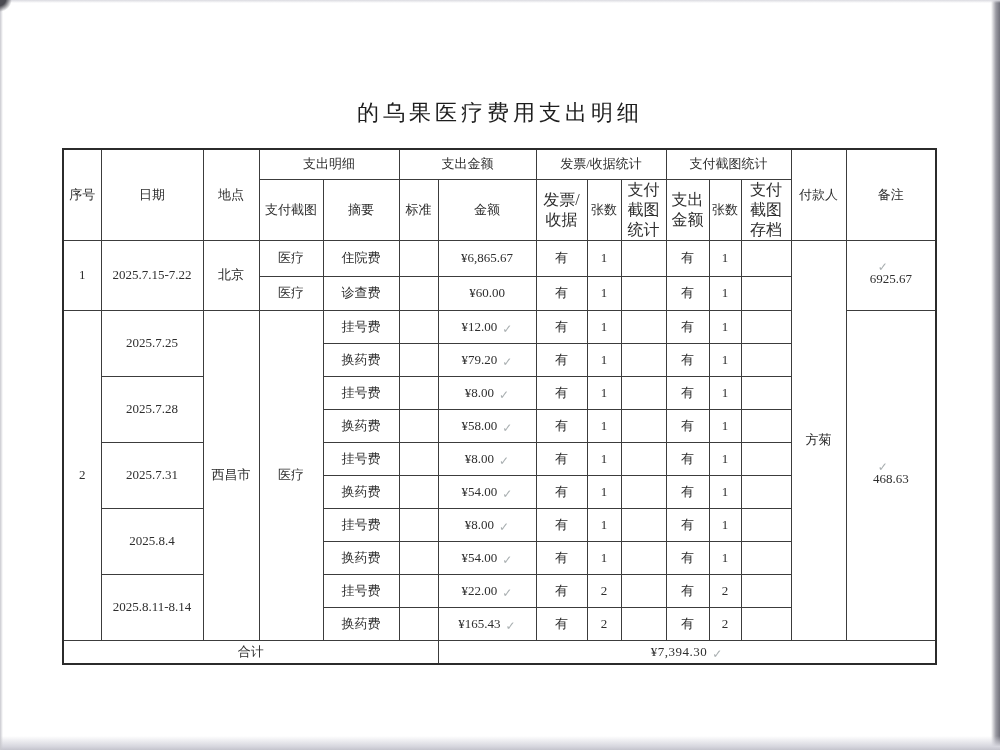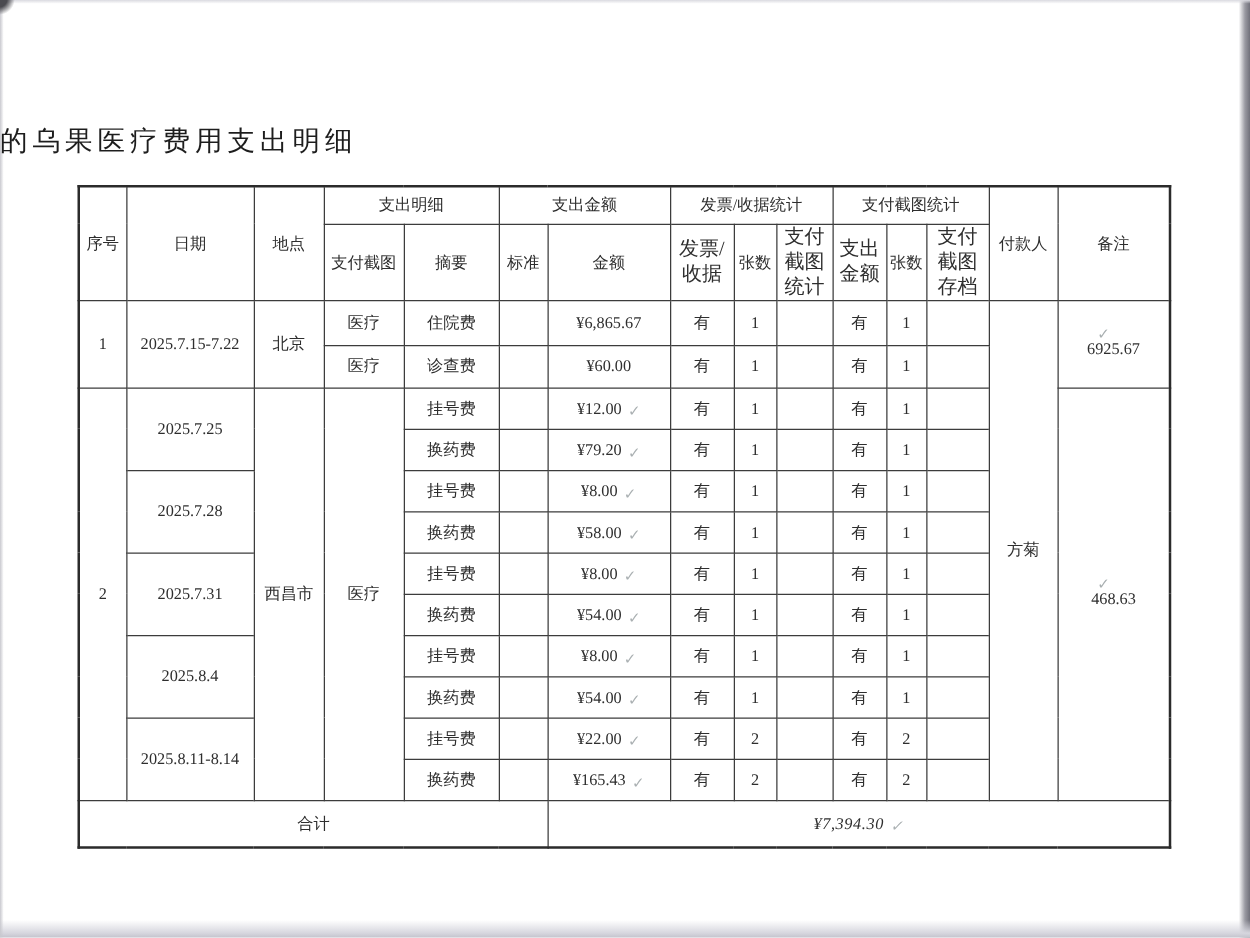--- a/index.html
+++ b/index.html
@@ -15,47 +15,47 @@
   .edge-bottom{position:absolute;left:0;bottom:0;width:1000px;height:14px;
     background:linear-gradient(to bottom,rgba(220,220,226,0),#d6d6de 75%,#c4c4cd);}
   .edge-left{position:absolute;top:0;left:0;width:3px;height:750px;
     background:linear-gradient(to right,#c9c9cf,rgba(255,255,255,0));}
   .edge-top{position:absolute;top:0;left:0;width:1000px;height:3px;
     background:linear-gradient(to bottom,#dadae0,rgba(255,255,255,0));}
   .corner-tl{position:absolute;top:-6px;left:-6px;width:18px;height:18px;
     background:radial-gradient(circle at 30% 30%,#4a4a50 0 35%,rgba(255,255,255,0) 70%);}
   
   .doc-title{
-    position:absolute;top:98px;left:0;width:1000px;text-align:left;
+    position:absolute;top:98px;left:0;width:1000px;text-align:center;
     font-size:22px;letter-spacing:4px;color:#1d1d1d;font-weight:normal;
   }
   
   table.expense{
     position:absolute;left:62px;top:148px;width:873px;
     border-collapse:collapse;table-layout:fixed;
     border:2px solid #2b2b2b;
     font-size:13px;color:#2e2e2e;
   }
   table.expense td,table.expense th{
     border:1px solid #3c3c3c;text-align:center;vertical-align:middle;
     padding:0 2px;font-weight:normal;overflow:hidden;
   }
   tr.hrow1{height:30px;}
   tr.hrow2{height:47px;}
   tr.r1{height:36px;}
   tr.r2{height:34px;}
   tr.r{height:33px;}
-  tr.total-row{height:38px;}
+  tr.total-row{height:24px;}
   .small2{font-size:16px;line-height:1.25;margin-top:28px;}
   .check{color:#aab0b2;font-size:12px;margin-left:5px;position:relative;top:2px;}
   .remark-cell{position:relative;}
   .remark-check{color:#a9afb1;font-size:12px;line-height:8px;transform:translateX(-8px);}
   .remark-val{font-size:13px;text-align:center;}
   .date-cell{letter-spacing:0px;margin-top:32px;}
-  .total-amt{letter-spacing:0.5px;font-style:italic;}
+  .total-amt{letter-spacing:0.5px;}
 </style>
 </head>
 <body>
 
 <div class="edge-right"></div>
 <div class="edge-bottom"></div>
 <div class="edge-left"></div>
 <div class="edge-top"></div>
 <div class="corner-tl"></div>
 

